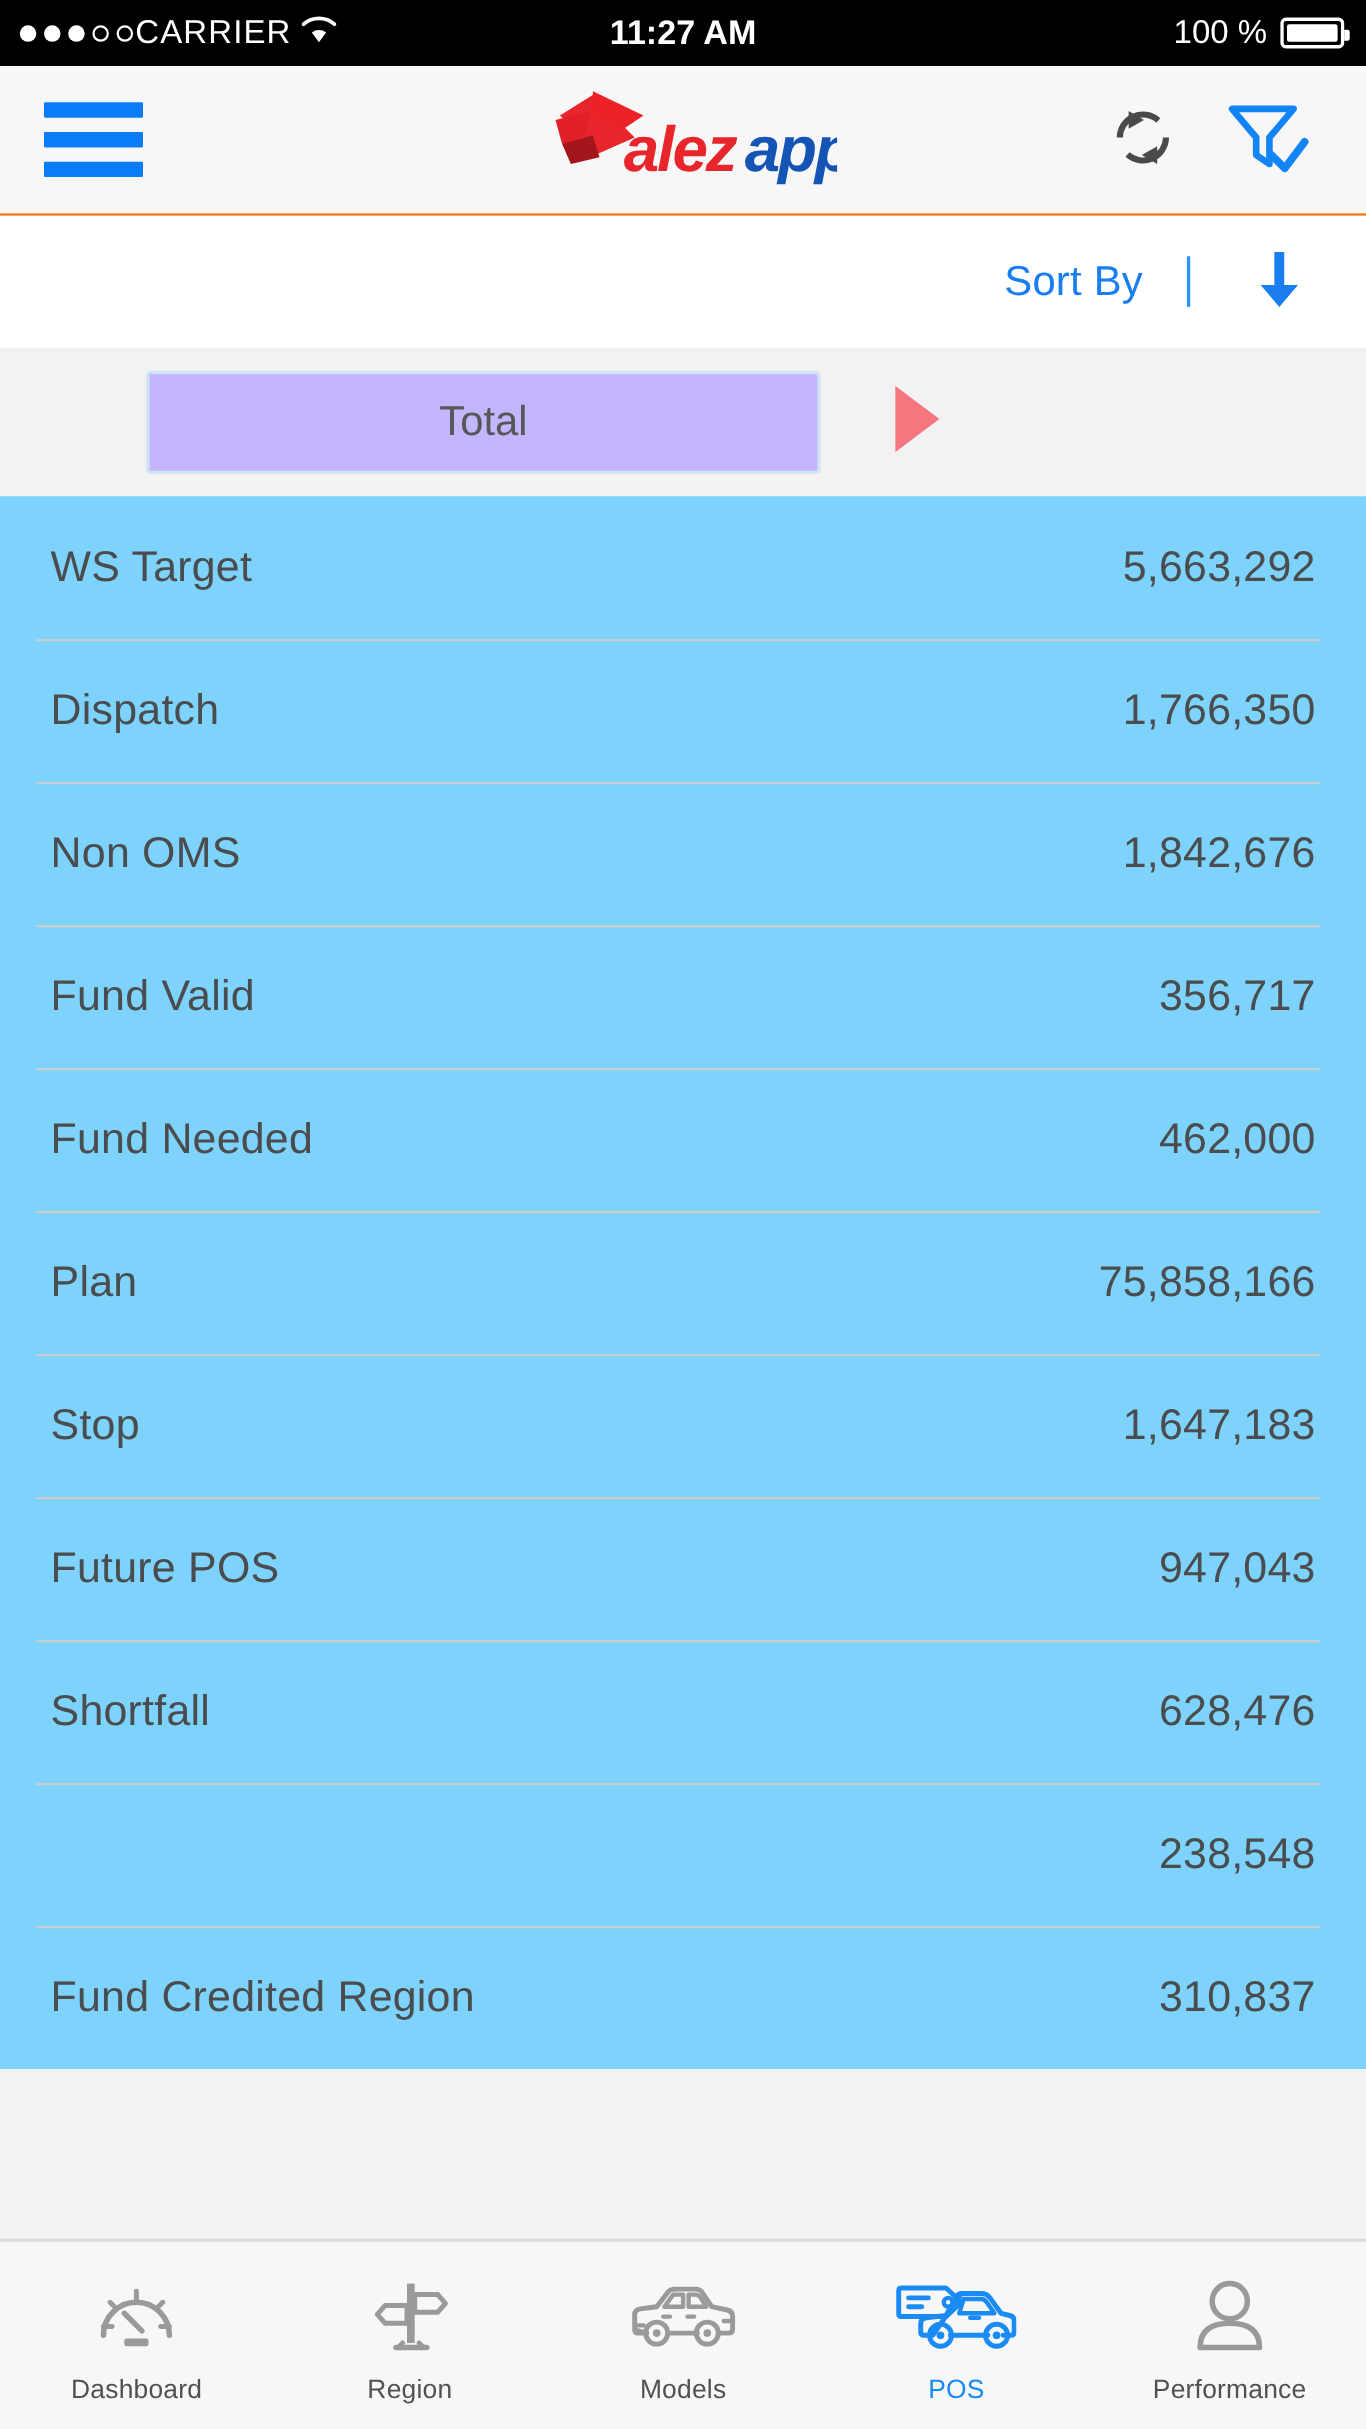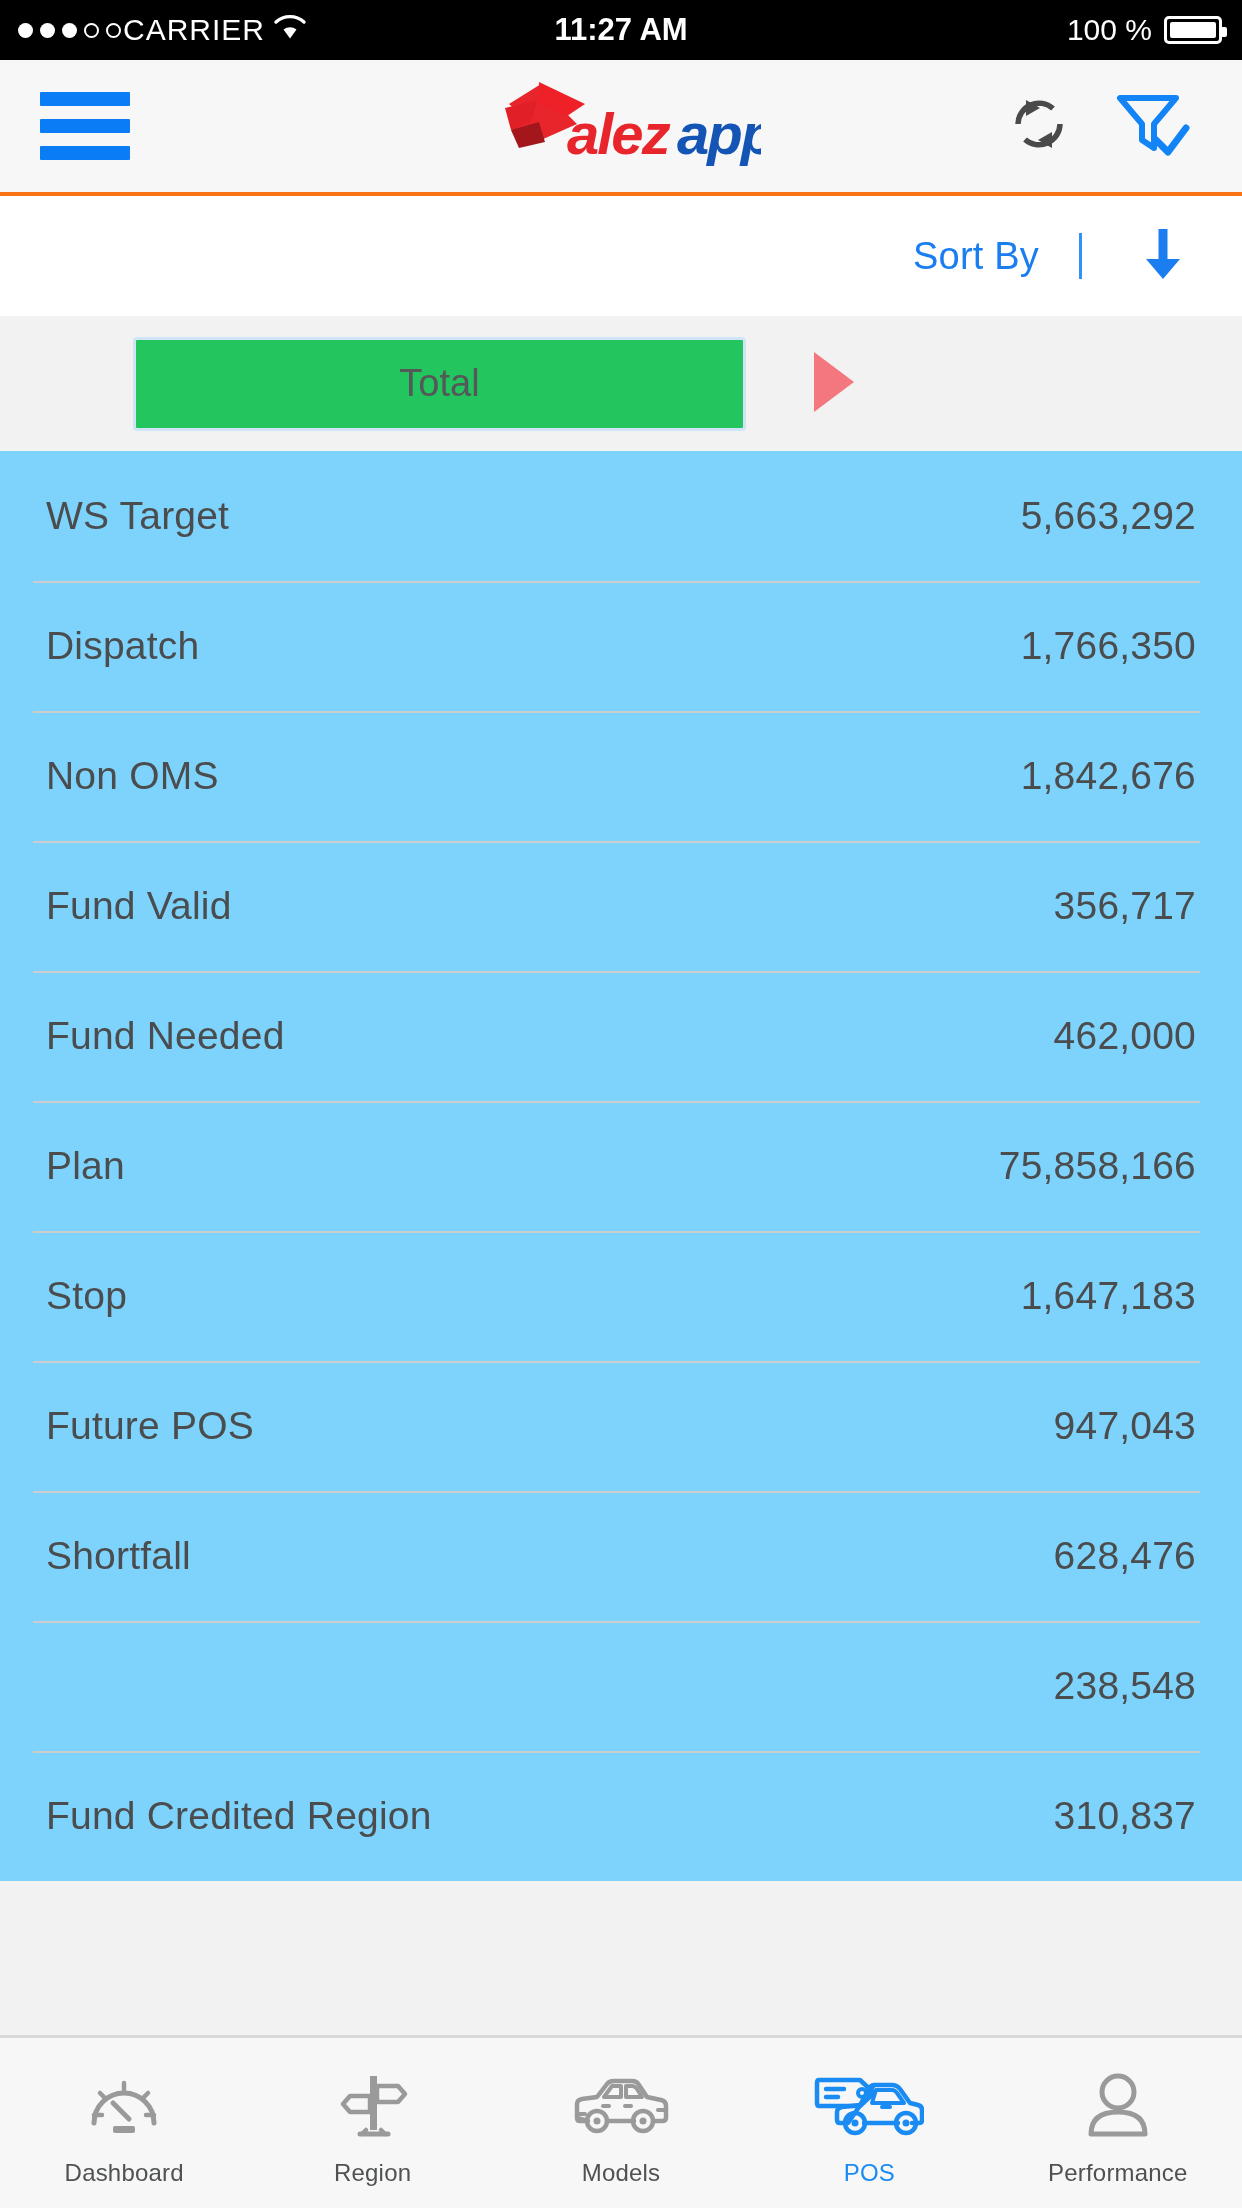--- a/index.html
+++ b/index.html
@@ -34,21 +34,21 @@
   .battery { width:58px; height:28px; border:3px solid #ffffff; border-radius:5px; position:relative; }
   .battery::after {
     content:""; position:absolute; right:-8px; top:8px; width:5px; height:10px;
     background:#ffffff; border-radius:0 2px 2px 0;
   }
   .battery span { position:absolute; left:3px; top:3px; bottom:3px; right:3px; background:#ffffff; border-radius:2px; display:block; }
 
   
   .navbar {
     flex:0 0 136px; height:136px; background:#f7f7f7;
-    border-bottom:4px solid #f97316;
+    border-bottom:2px solid #f97316;
     display:flex; align-items:center; position:relative;
   }
   .hamburger { padding:0 0 0 40px; display:flex; flex-direction:column; gap:13px; cursor:pointer; }
   .hamburger i { display:block; width:90px; height:14px; background:#0a7cf5; border-radius:1px; }
   .logo { position:absolute; left:0; right:0; display:flex; justify-content:center; align-items:center; pointer-events:none; }
   .logo svg { display:block; }
   .nav-right { margin-left:auto; display:flex; align-items:center; gap:44px; padding-right:52px; }
   .nav-right .ic { cursor:pointer; display:block; }
 
   
@@ -60,21 +60,21 @@
   .sort-sep { width:3px; height:46px; background:#2f93f5; margin:0 34px 0 40px; }
   .sort-arrow { cursor:pointer; display:block; margin-left:24px; }
 
   
   .tabstrip {
     flex:0 0 135px; height:135px; background:#f2f2f2;
     display:flex; align-items:center; position:relative;
   }
   .tab-total {
     margin-left:133px; width:613px; height:94px;
-    border:3px solid #cfe4f7; border-radius:4px; background:#22c55e;
+    border:3px solid #cfe4f7; border-radius:4px; background:#c4b5fd;
     display:flex; align-items:center; justify-content:center;
     font-size:38px; color:#555759; cursor:pointer;
   }
   .tab-next { margin-left:64px; cursor:pointer; display:block; }
 
   
   .list { background:#7dd3fc; flex:0 0 auto; }
   .row {
     height:130px; display:flex; align-items:center;
     padding:0 46px 0 46px; position:relative;

